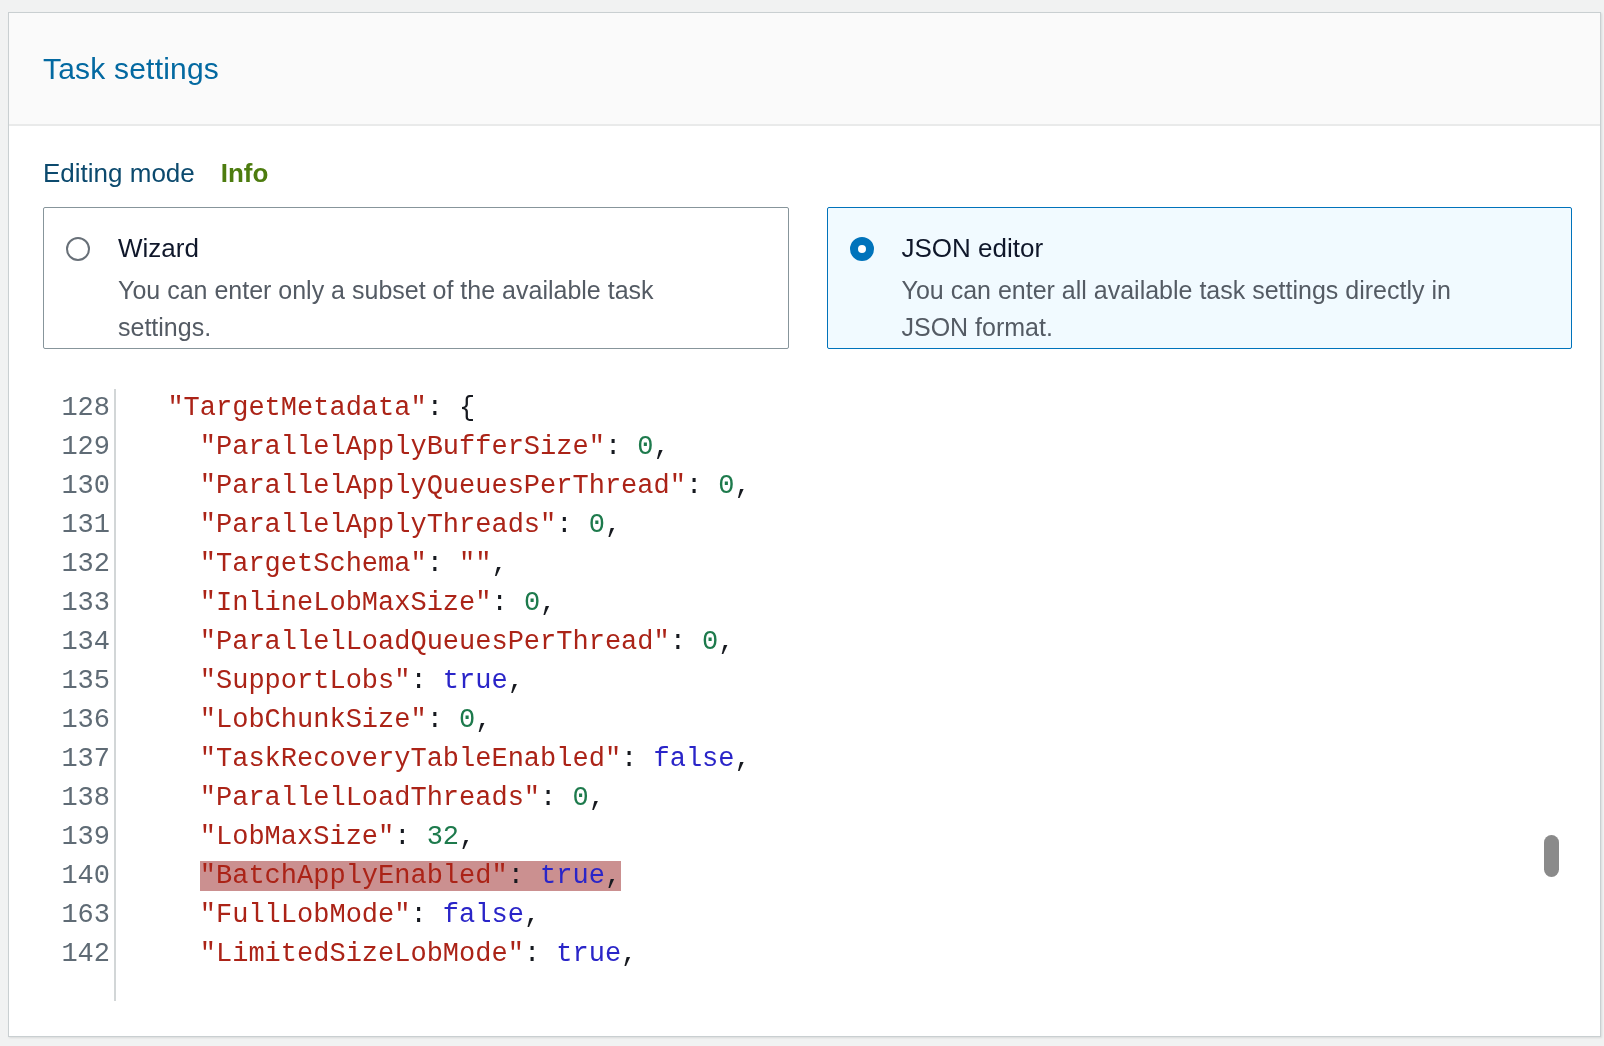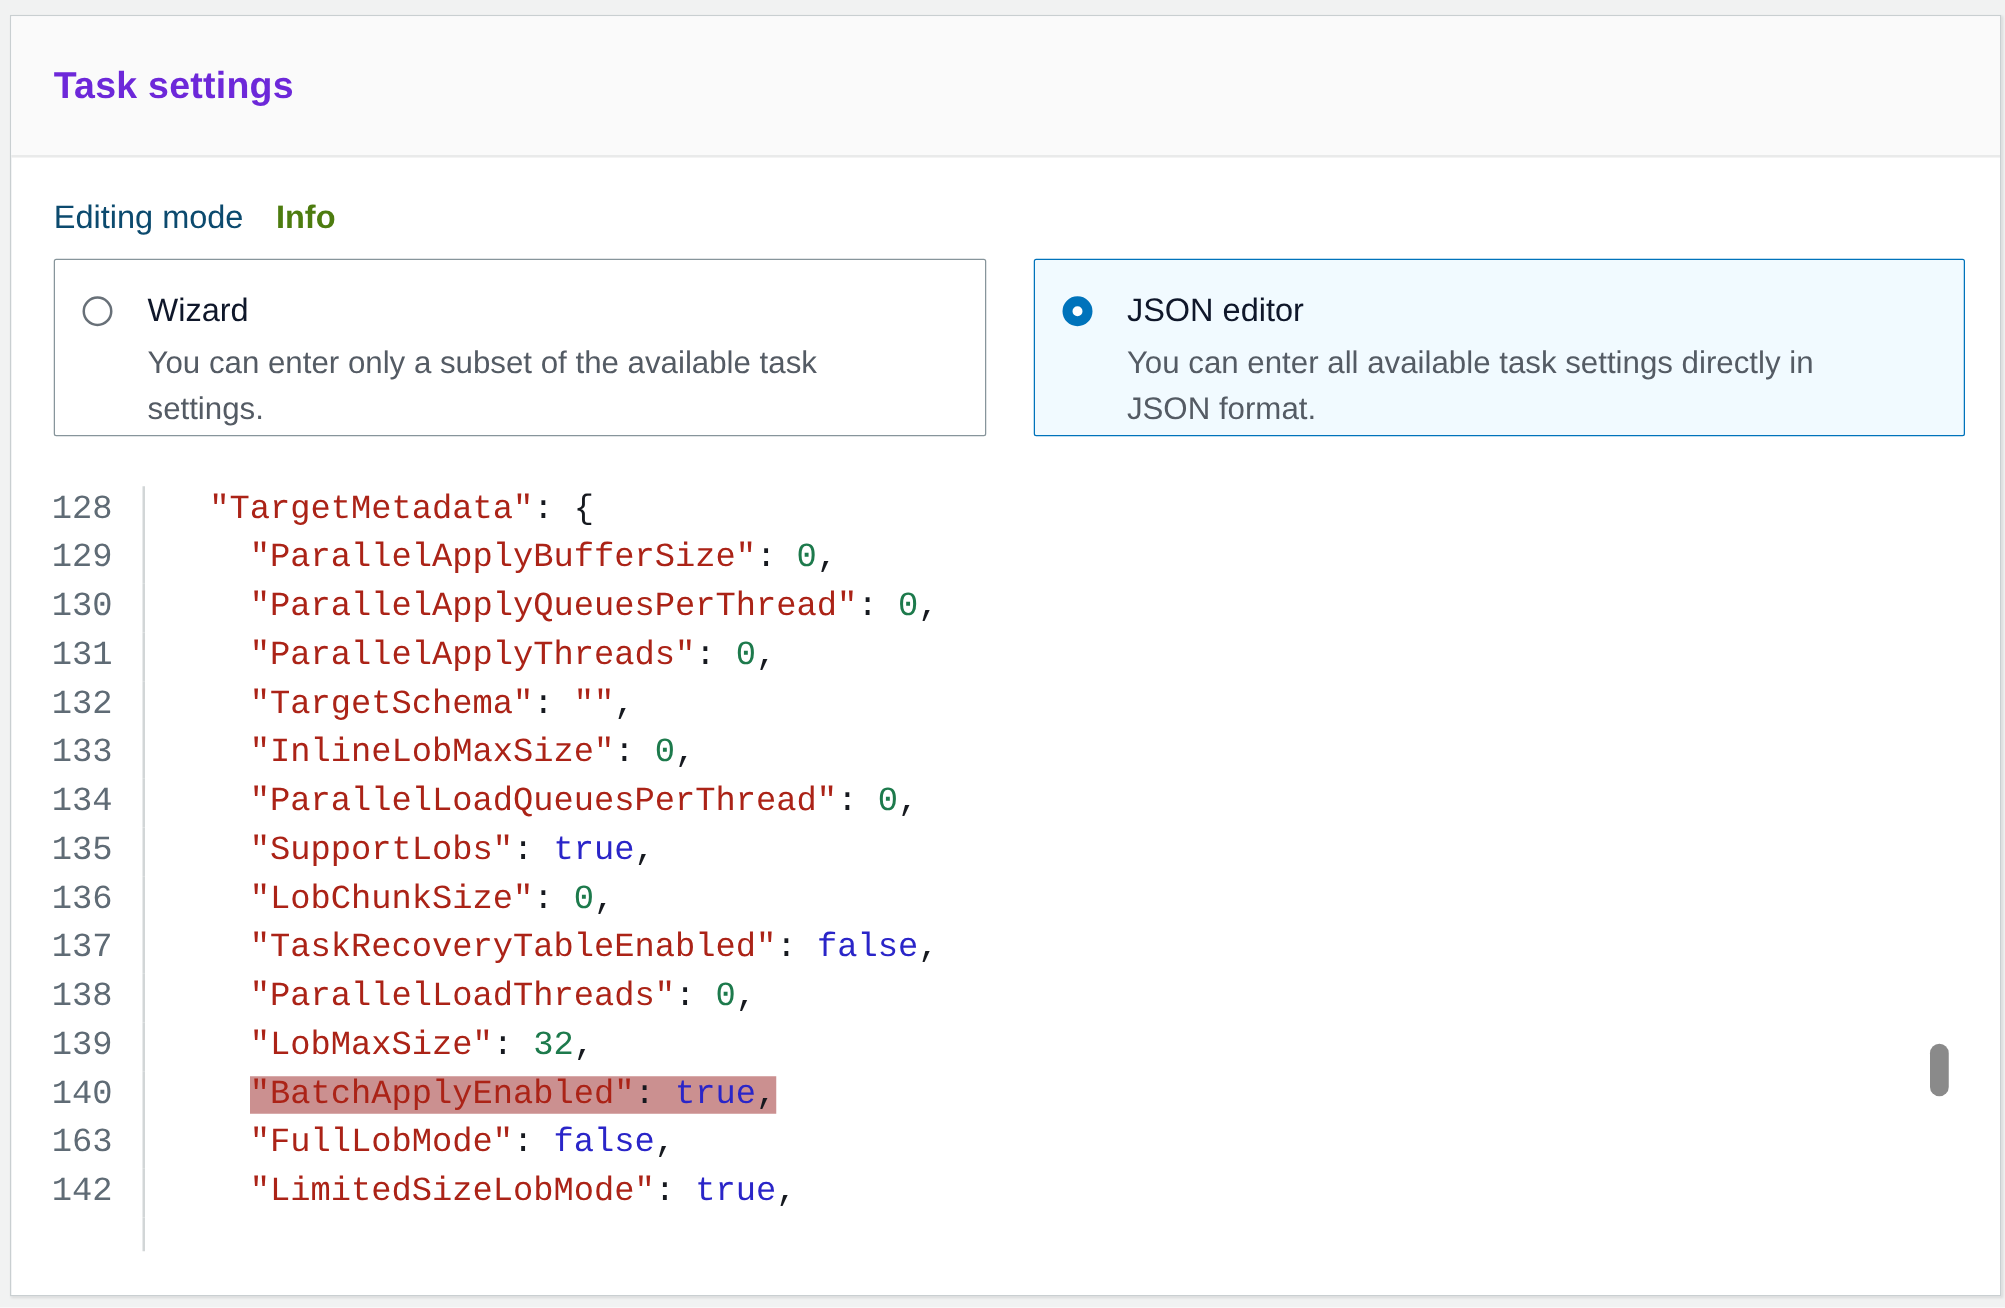--- a/index.html
+++ b/index.html
@@ -22,22 +22,22 @@
   .card-header {
     height:113px;
     background:#fafafa;
     border-bottom:2px solid #e9eaea;
     display:flex;
     align-items:center;
     padding-left:34px;
   }
   .card-title {
     font-size:30px;
-    font-weight:700;
-    color:#6d28d9;
+    font-weight:400;
+    color:#0369a1;
     letter-spacing:0.2px;
   }
   .content { position:relative; }
   .editing-row {
     margin:32px 0 0 34px;
     font-size:26px;
     display:flex;
     align-items:baseline;
   }
   .editing-label { color:#0c4a6e; }
@@ -97,21 +97,21 @@
     font-family:"Liberation Mono", monospace;
     font-size:27px;
     line-height:39px;
     color:#16191f;
   }
   .code-line { display:flex; height:39px; }
   .ln {
     width:107px;
     flex-shrink:0;
     text-align:right;
-    padding-right:24px;
+    padding-right:4px;
     color:#5f6b75;
     border-right:2px solid #d2d6d7;
     user-select:none;
   }
   .lc { padding-left:19px; white-space:pre; }
   .gutter-tail { height:27px; }
   .k { color:#ab2317; }   
   .n { color:#1d7a4c; }   
   .b { color:#2a25c8; }   
   .p { color:#16191f; }   

